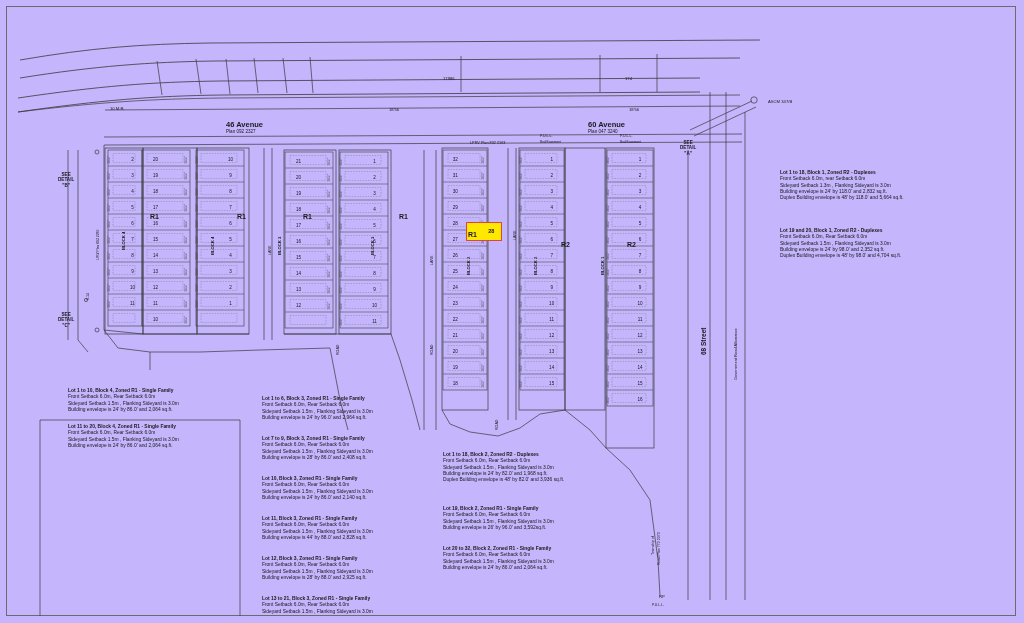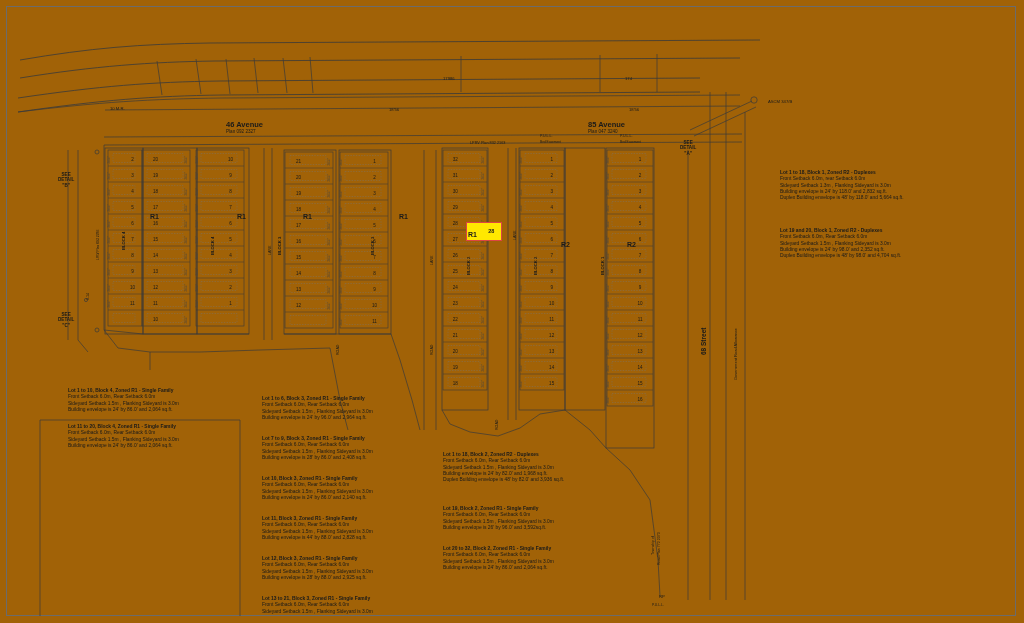--- a/index.html
+++ b/index.html
@@ -1,17 +1,17 @@
 <!DOCTYPE html>
 <html><head>
 <meta charset="utf-8">
 <style>
   html,body{margin:0;padding:0;background:#ffffff;}
   body{width:1024px;height:623px;overflow:hidden;font-family:"Liberation Sans",sans-serif;}
-  #sheet{position:relative;width:1024px;height:623px;background:#a16207;}
+  #sheet{position:relative;width:1024px;height:623px;background:#c4b5fd;}
   .border-frame{position:absolute;left:6px;top:6px;width:1010px;height:610px;border:1px solid #6b6b6b;box-sizing:border-box;}
   .plan-svg{position:absolute;left:0;top:0;width:1024px;height:623px;}
   .note-block{position:absolute;color:#1a1a1a;line-height:1.28;}
   .note-title{font-weight:bold;}
   .note-line{white-space:nowrap;}
   .lbl{position:absolute;color:#1a1a1a;white-space:nowrap;}
   .lbl.b{font-weight:bold;}
   .detail-tag{position:absolute;text-align:center;color:#1a1a1a;line-height:1.15;}
   .hl{position:absolute;background:#ffe800;border:1px solid #d44;box-sizing:border-box;}
 </style>
@@ -501,21 +501,21 @@
         <text x="609.5" y="399.92" font-size="2.9" transform="rotate(-90 609.5 399.92)" text-anchor="middle">24.57</text>
       </g>
   </svg>
 
   <div class="hl" id="hl-box" style="left: 466px; top: 222px; width: 36px; height: 19px;"></div>
   <div class="lbl" id="hl-label" style="font-size: 5.5px; font-weight: bold; left: 488.32px; top: 228.08px;">28</div>
 
   <div id="labels-layer">
       <div class="lbl b" style="left: 226px; top: 120px; font-size: 7.5px;">46 Avenue</div>
       <div class="lbl" style="left: 226px; top: 129px; font-size: 4.6px;">Plan 092 2327</div>
-      <div class="lbl b" style="left: 588px; top: 120px; font-size: 7.5px;">85 Avenue</div>
+      <div class="lbl b" style="left: 588px; top: 120px; font-size: 7.5px;">60 Avenue</div>
       <div class="lbl" style="left: 588px; top: 129px; font-size: 4.6px;">Plan 047 3240</div>
       <div class="lbl" style="left: 110px; top: 106px; font-size: 4.2px;">10 M.R.</div>
       <div class="lbl" style="left: 443px; top: 76px; font-size: 4.2px;">17986</div>
       <div class="lbl" style="left: 625px; top: 76px; font-size: 4.2px;">174</div>
       <div class="lbl" style="left: 389px; top: 107px; font-size: 4.2px;">18'56</div>
       <div class="lbl" style="left: 629px; top: 107px; font-size: 4.2px;">18'56</div>
       <div class="lbl" style="left: 470px; top: 141px; font-size: 3.8px;">LPRV Plan 832 2163</div>
       <div class="lbl" style="left: 540px; top: 134px; font-size: 3.6px;">P.U.L.L.</div>
       <div class="lbl" style="left: 540px; top: 140px; font-size: 3.2px;">Bed Easement</div>
       <div class="lbl" style="left: 620px; top: 134px; font-size: 3.6px;">P.U.L.L.</div>

